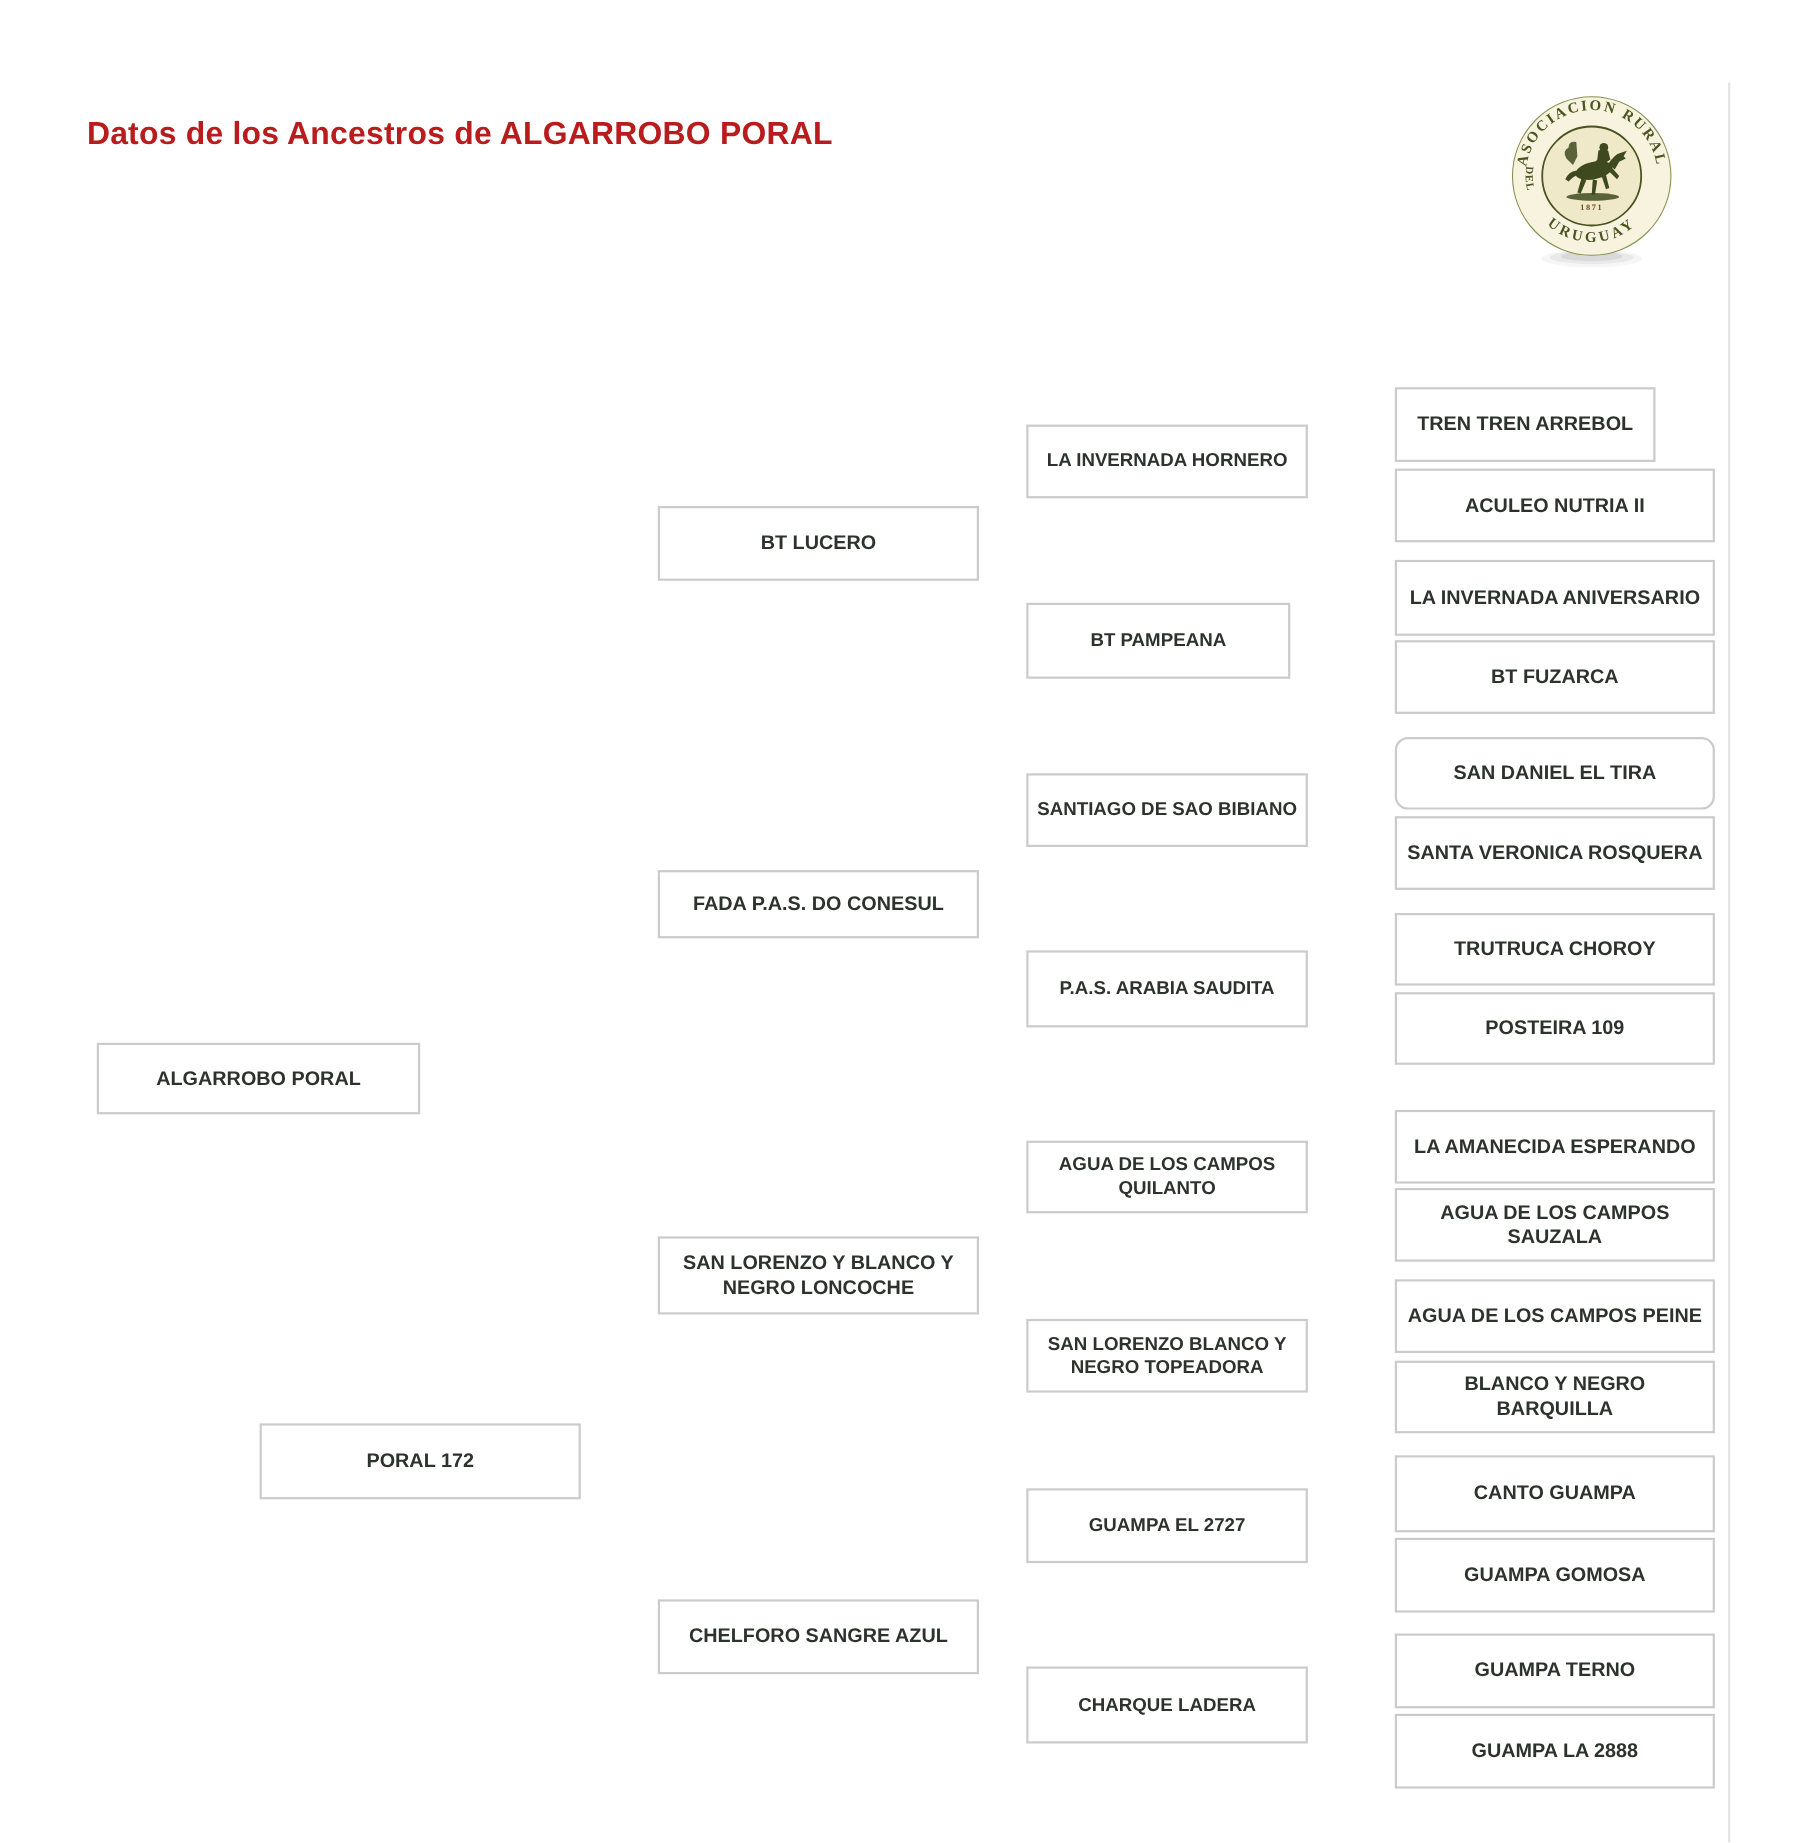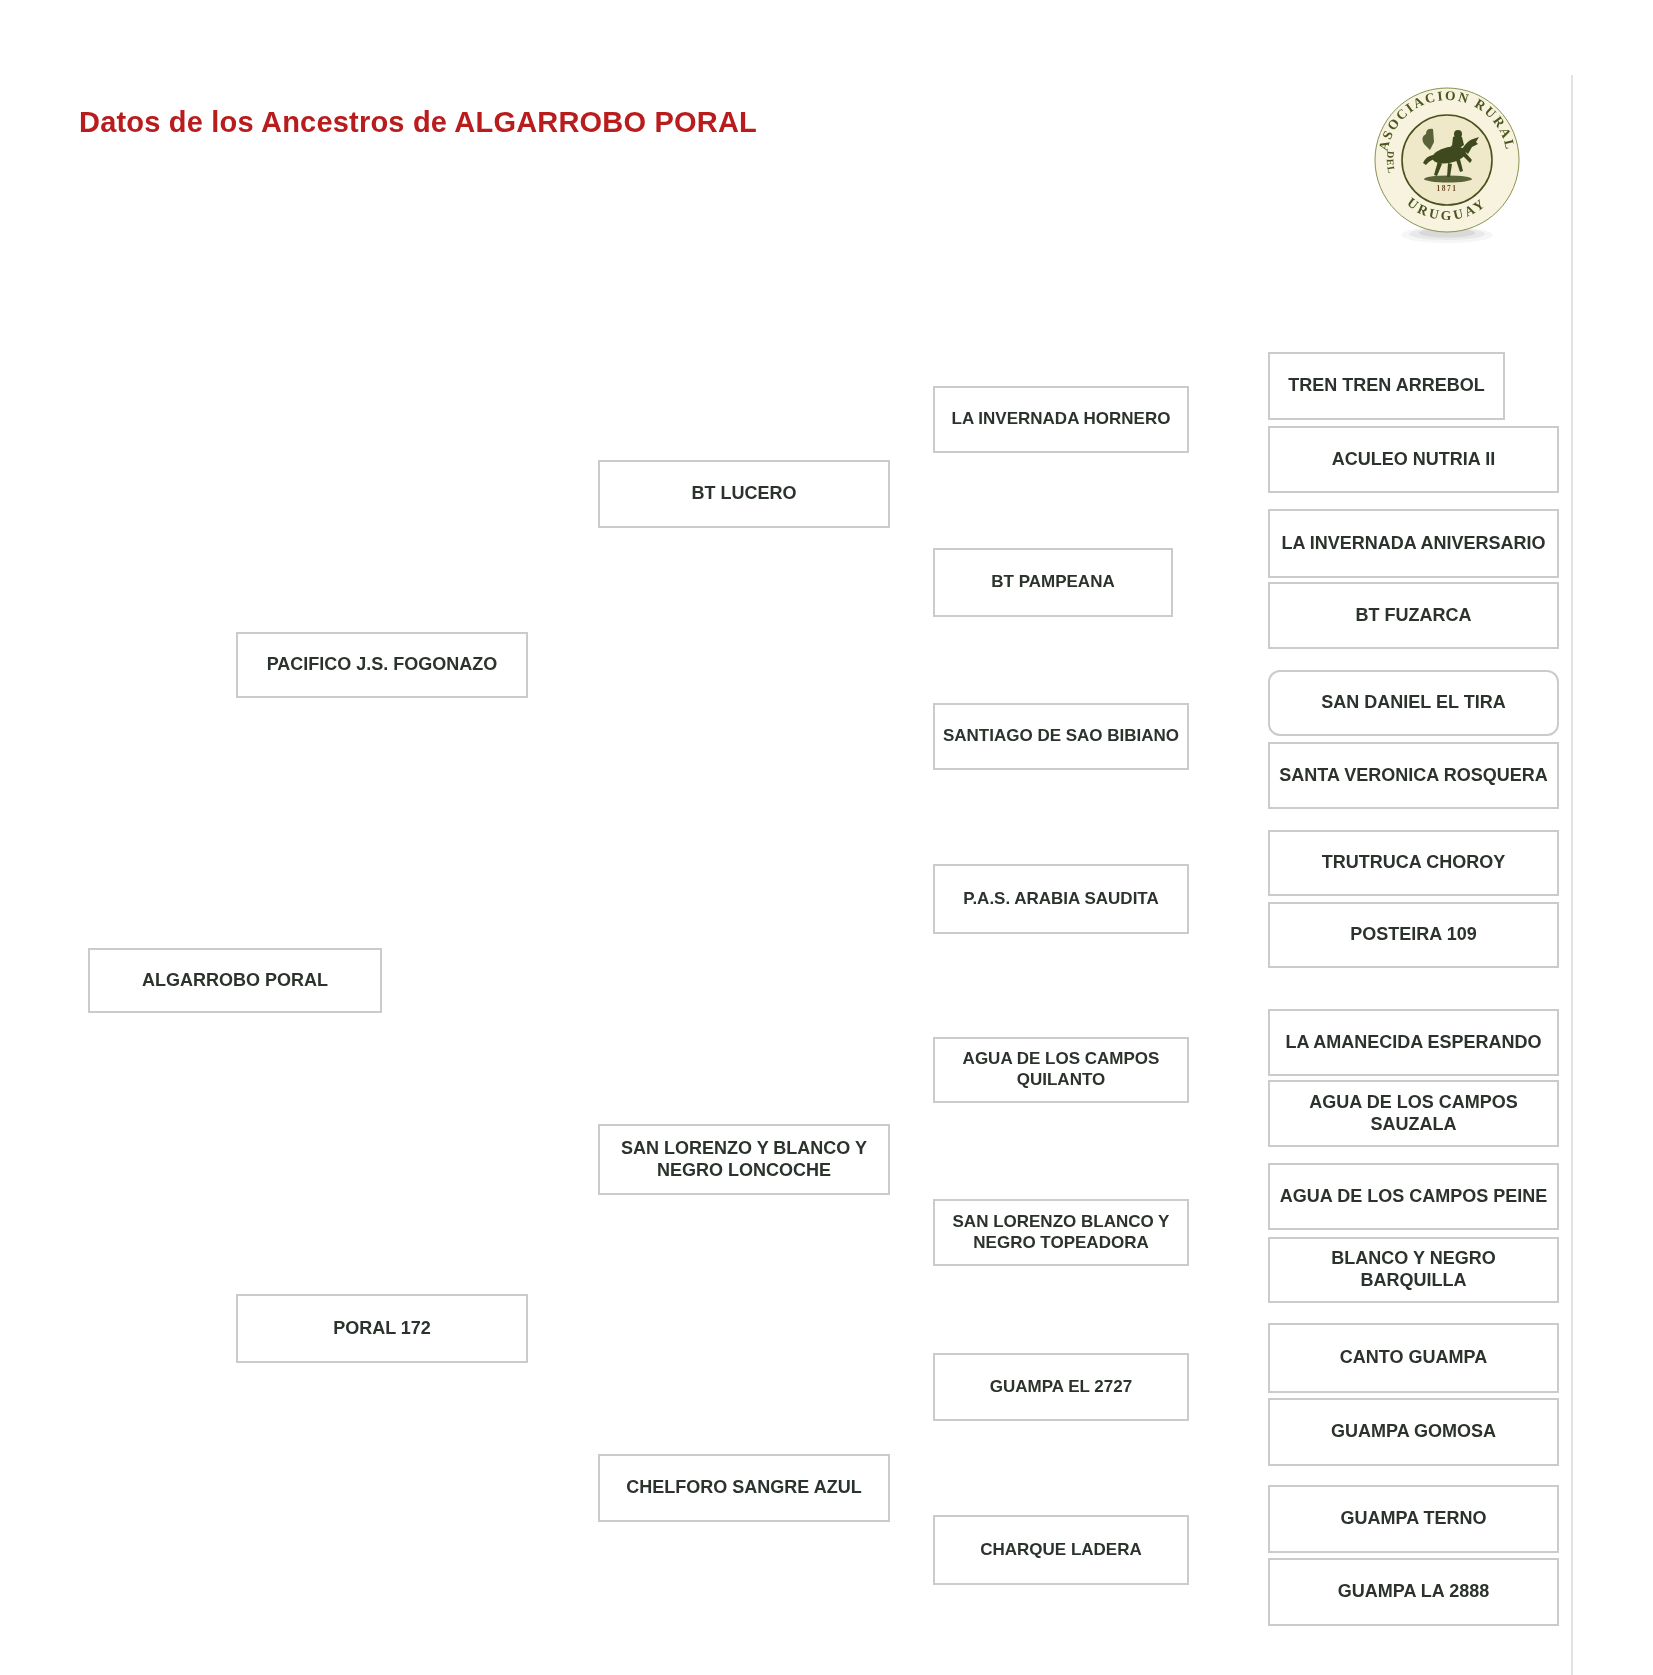--- a/index.html
+++ b/index.html
@@ -73,28 +73,28 @@
     <text x="81" y="109" text-anchor="middle" class="seal-text" font-size="7.5" letter-spacing="1.5" fill="#6b4a23">1871</text>
   </svg>
 </div>
 
 <div class="vline"></div>
 
 <div id="tree">
     <div class="node gen1" style="left: 88px; top: 948px; width: 294px; height: 65px;">
       <span>ALGARROBO PORAL</span>
     </div>
-    <div class="node gen2" style="left: 236px; top: 632px; width: 292px; height: 66px;">
-      <span>PACIFICO J.S. FOGONAZO</span>
-    </div>
     <div class="node gen2" style="left: 236px; top: 1294px; width: 292px; height: 69px;">
       <span>PORAL 172</span>
     </div>
     <div class="node gen3" style="left: 598px; top: 460px; width: 292px; height: 68px;">
       <span>BT LUCERO</span>
+    </div>
+    <div class="node gen3" style="left: 598px; top: 791px; width: 292px; height: 62px;">
+      <span>FADA P.A.S. DO CONESUL</span>
     </div>
     <div class="node gen3" style="left: 598px; top: 1124px; width: 292px; height: 71px;">
       <span>SAN LORENZO Y BLANCO Y NEGRO LONCOCHE</span>
     </div>
     <div class="node gen3" style="left: 598px; top: 1454px; width: 292px; height: 68px;">
       <span>CHELFORO SANGRE AZUL</span>
     </div>
     <div class="node gen4" style="left: 933px; top: 386px; width: 256px; height: 67px;">
       <span>LA INVERNADA HORNERO</span>
     </div>

